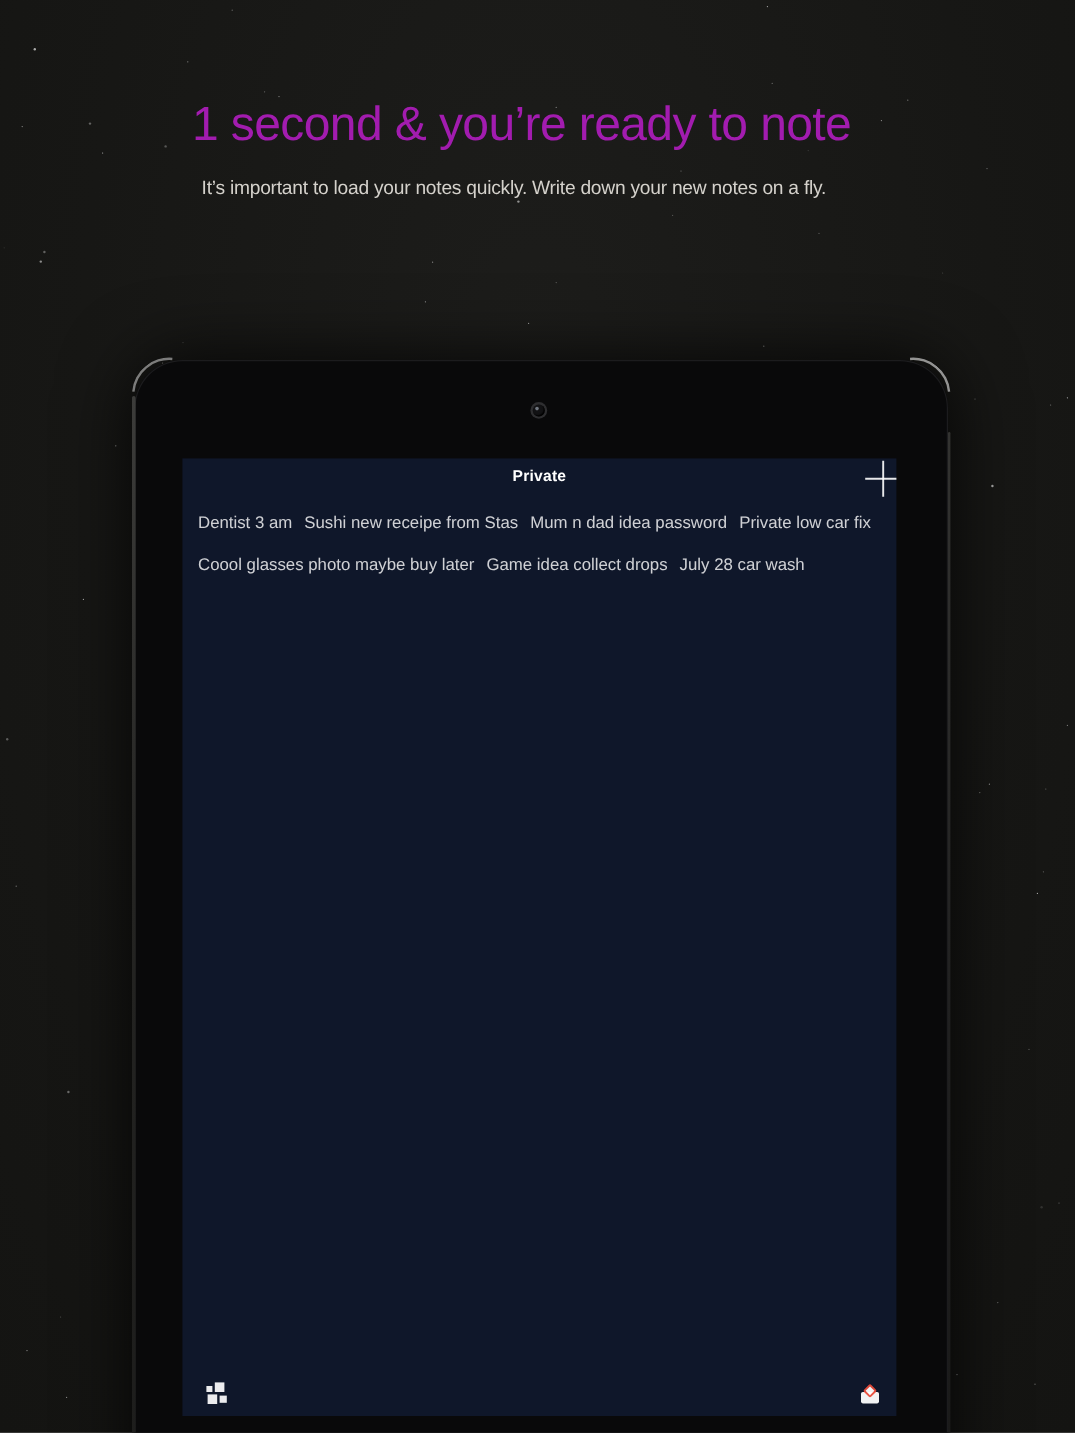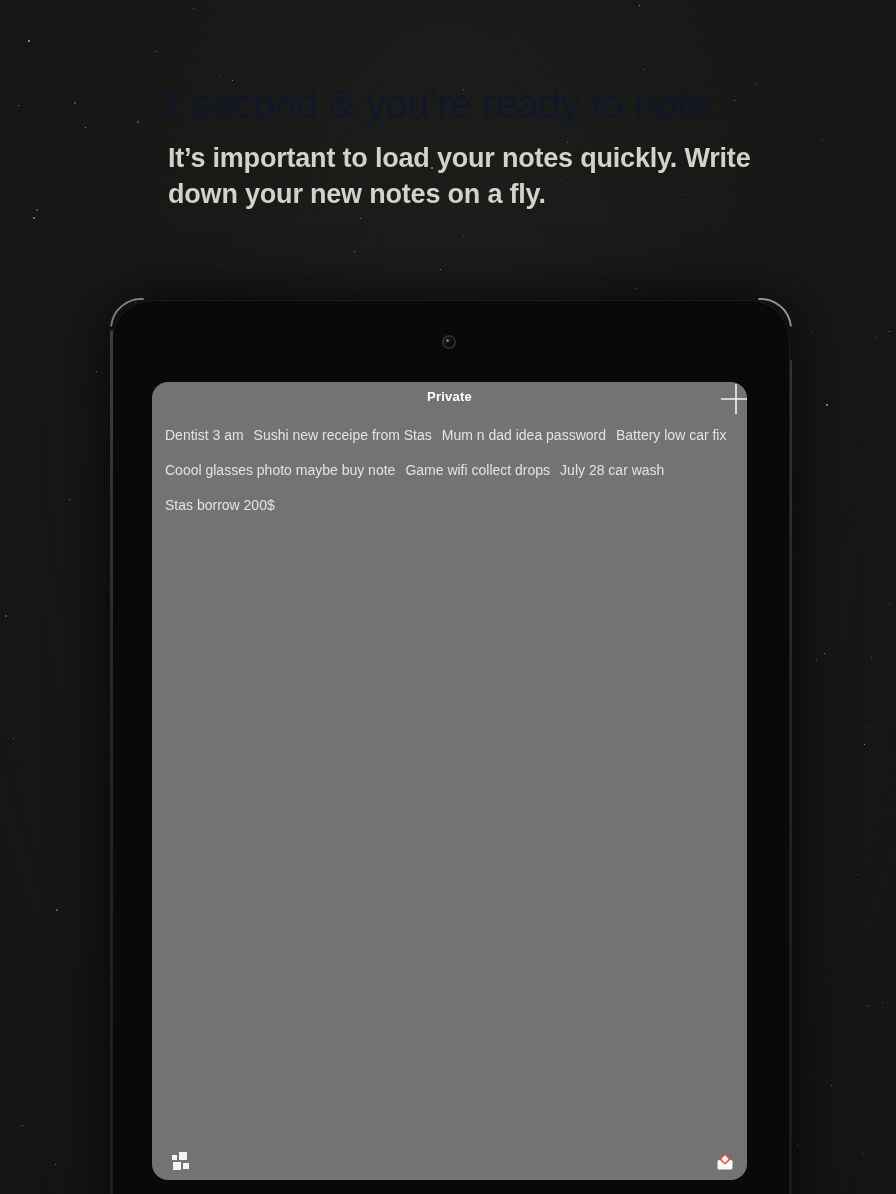--- a/index.html
+++ b/index.html
@@ -7,25 +7,25 @@
     width:896px;height:1194px;position:relative;overflow:hidden;
     background:radial-gradient(ellipse at 50% 28%, #1d1d1b 0%, #171715 60%, #141412 100%);
     font-family:"Liberation Sans", sans-serif;
   }
   
   #stars{position:absolute;inset:0;z-index:0;}
   .star{position:absolute;background:#fff;border-radius:50%;}
   
   .hero{position:absolute;left:160px;top:82px;z-index:2;}
   .hero-title{
-    color:#0f172a;font-size:40px;font-weight:300;letter-spacing:-0.5px;
+    color:#a21caf;font-size:40px;font-weight:300;letter-spacing:-0.5px;
     margin:0;line-height:1.1;white-space:nowrap;
   }
   .hero-subtitle{
-    color:#d4d1cb;font-size:27px;font-weight:700;letter-spacing:-0.2px;
+    color:#d4d1cb;font-size:16px;font-weight:400;letter-spacing:-0.2px;
     margin:14px 0 0 8px;line-height:36px;width:640px;
   }
   
   .tablet{
     position:absolute;left:112px;top:300px;width:678px;height:1060px;z-index:3;
     background:#09090a;border-radius:40px;
     box-shadow:0 0 60px rgba(0,0,0,.85), inset 0 0 0 1px #1c1c1e;
   }
   .tablet-edge-left{
     position:absolute;left:-2px;top:30px;bottom:0;width:3px;border-radius:3px;
@@ -42,21 +42,21 @@
     position:absolute;left:332px;top:37px;width:10px;height:10px;border-radius:50%;
     background:#121214;box-shadow:0 0 0 2px #2e2e30, inset -1px -1px 1px #000;
   }
   .camera::after{
     content:"";position:absolute;left:2px;top:2px;width:3px;height:3px;border-radius:50%;
     background:rgba(190,200,215,.55);
   }
   
   .screen{
     position:absolute;left:40px;top:82px;width:595px;height:798px;
-    background:#737373;overflow:hidden;border-radius:16px;
+    background:#0f172a;overflow:hidden;
   }
   .screen-header-title{
     position:absolute;top:7px;left:0;right:0;text-align:center;
     color:#ffffff;font-size:13px;font-weight:bold;letter-spacing:.2px;
   }
   .add-note-button{
     position:absolute;top:1px;right:-5px;width:32px;height:32px;
     background:none;border:none;padding:0;cursor:pointer;
   }
   .notes-list{position:absolute;left:13px;right:13px;top:44px;display:flex;flex-direction:column;row-gap:16px;}
@@ -246,29 +246,26 @@
           <line x1="16" y1="1" x2="16" y2="31" stroke="rgba(255,255,255,.9)" stroke-width="1.6"></line>
         </svg>
       </span>
     </button>
 
     <div class="notes-list">
         <div class="note-row">
           <span class="note-item">Dentist 3 am</span>
           <span class="note-item">Sushi new receipe from Stas</span>
           <span class="note-item">Mum n dad idea password</span>
-          <span class="note-item">Battery low car fix</span>
+          <span class="note-item">Private low car fix</span>
         </div>
         <div class="note-row">
-          <span class="note-item">Coool glasses photo maybe buy note</span>
-          <span class="note-item">Game wifi collect drops</span>
+          <span class="note-item">Coool glasses photo maybe buy later</span>
+          <span class="note-item">Game idea collect drops</span>
           <span class="note-item">July 28 car wash</span>
-        </div>
-        <div class="note-row">
-          <span class="note-item">Stas borrow 200$</span>
         </div>
       </div>
 
     <button class="grid-view-button">
       <span class="grid-icon">
         <i class="sq1"></i>
           <i class="sq2"></i>
           <i class="sq3"></i>
           <i class="sq4"></i>
       </span>

